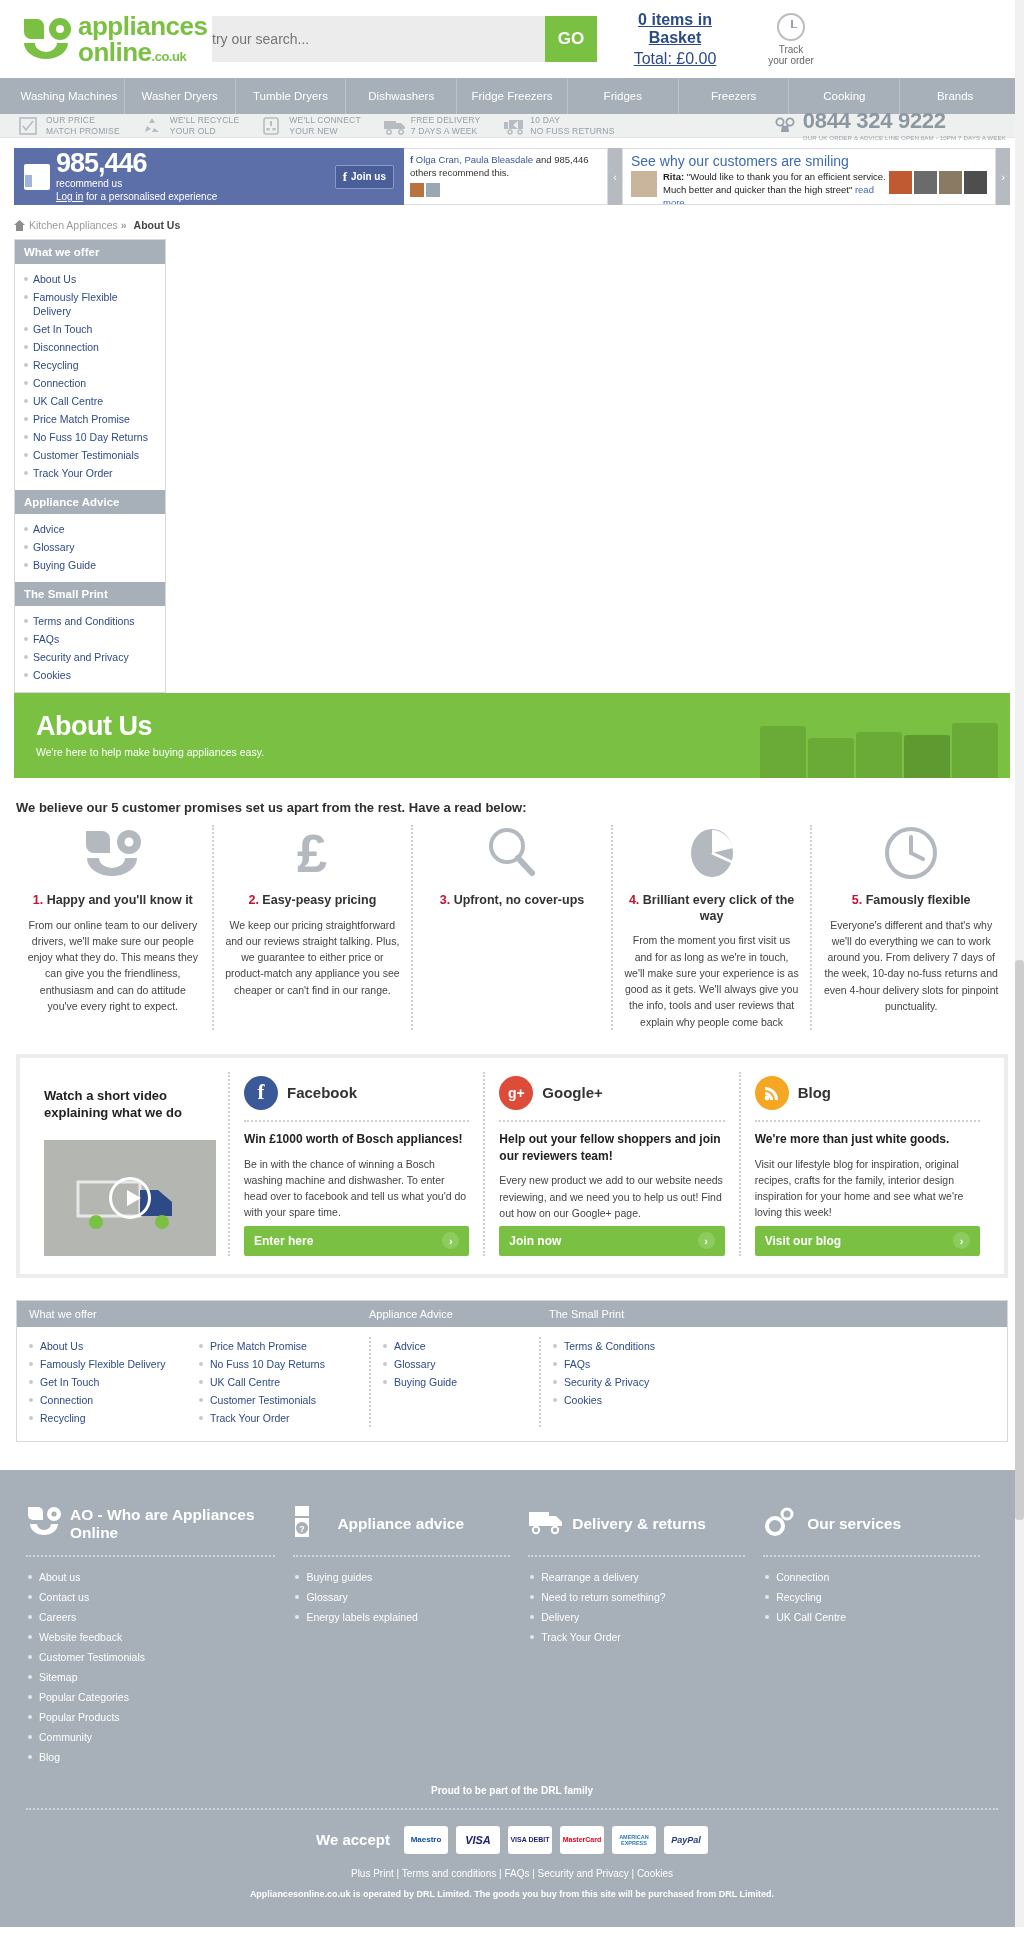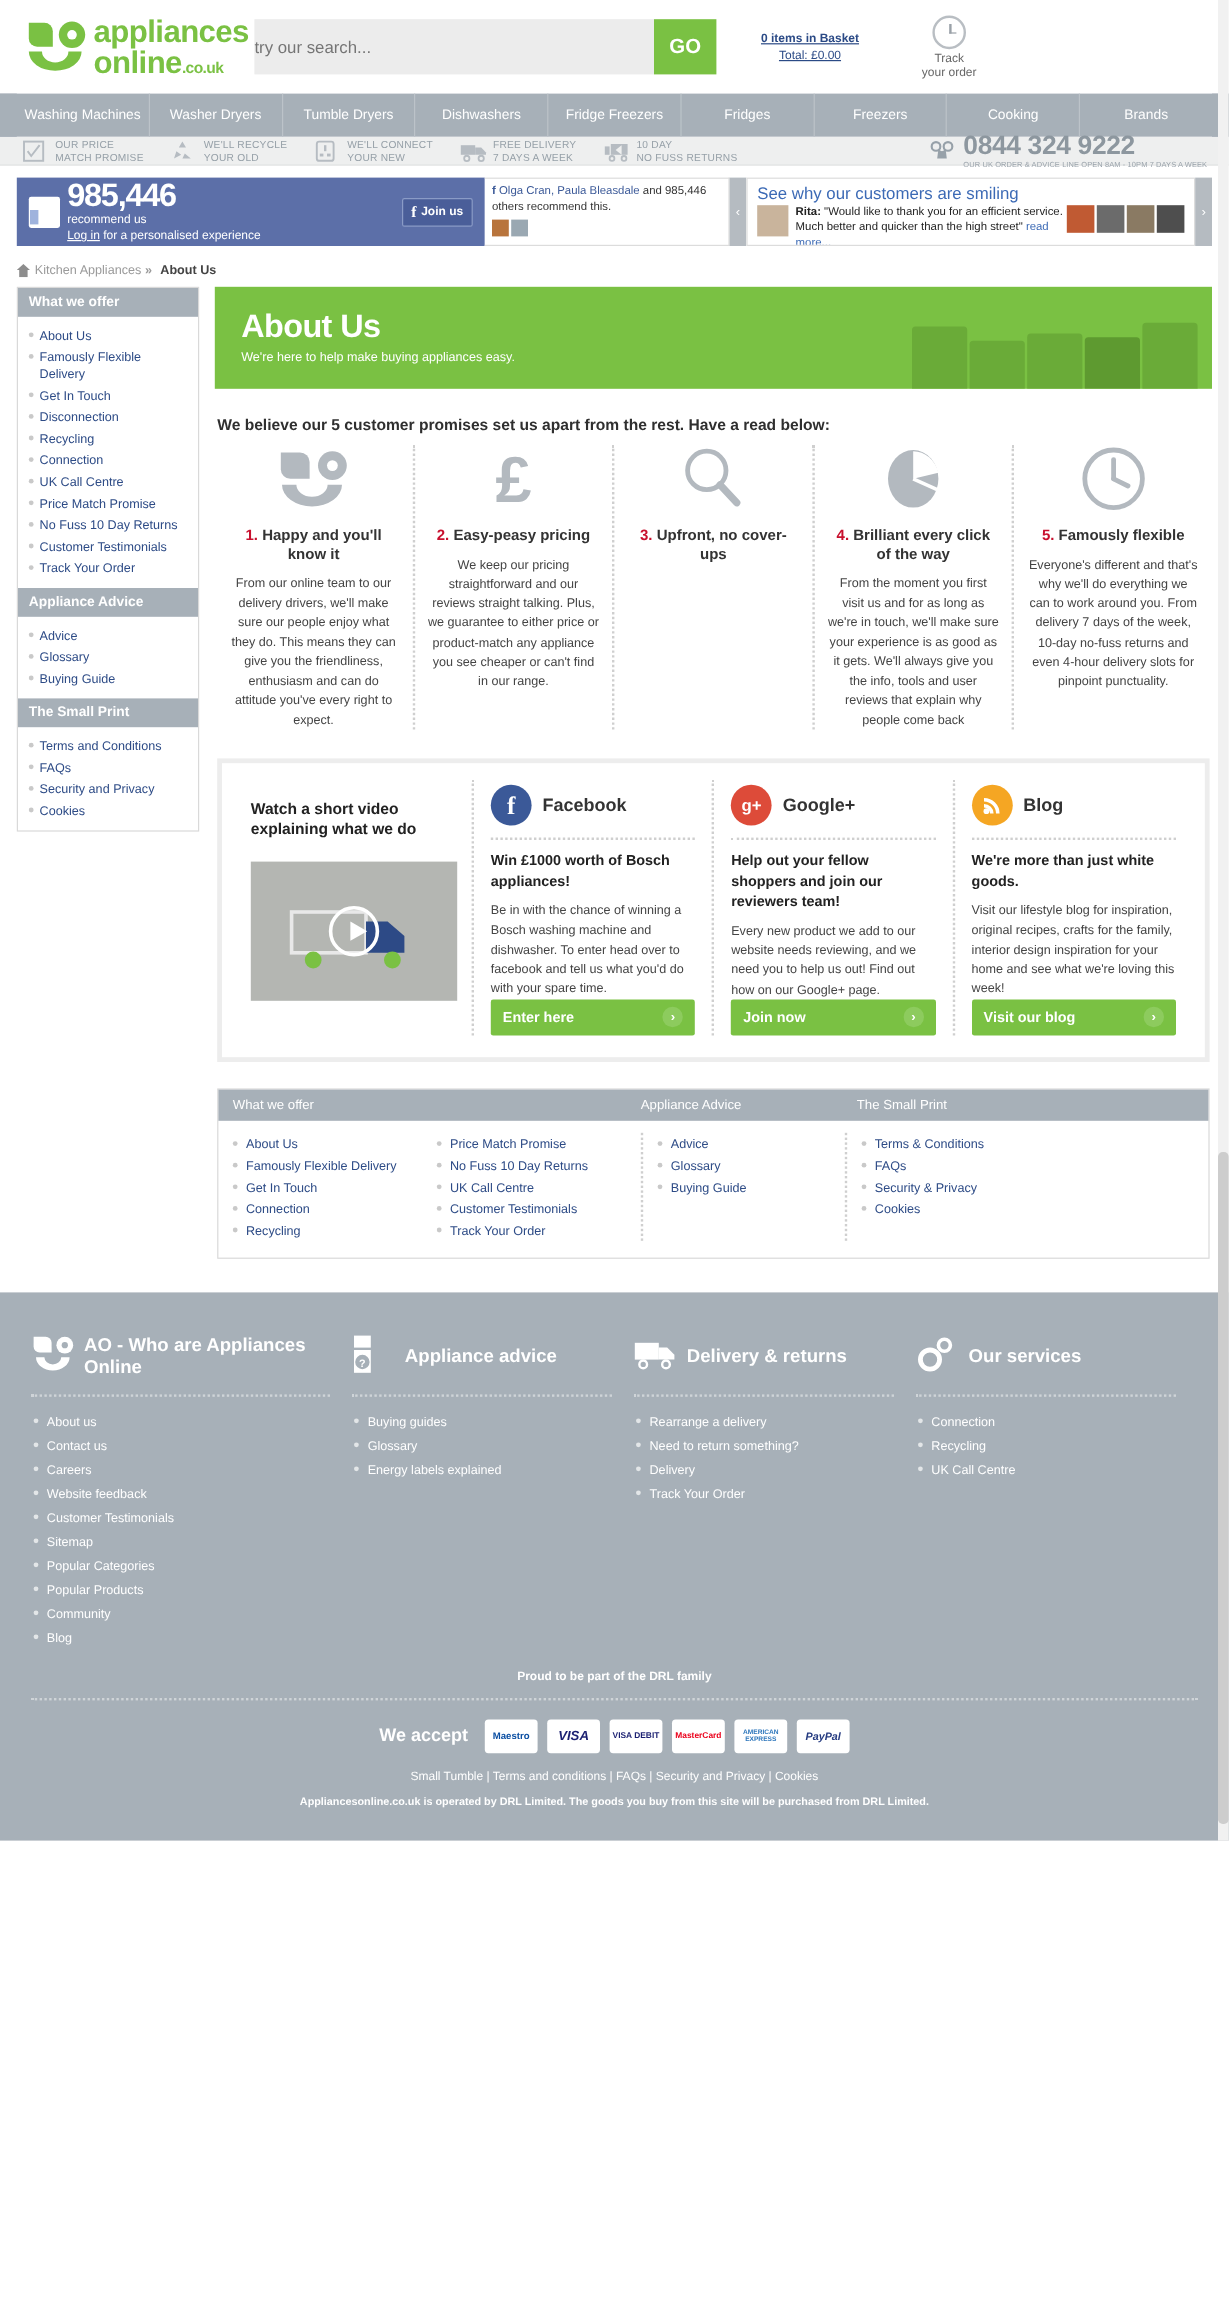--- a/index.html
+++ b/index.html
@@ -19,21 +19,21 @@
   .logo { display:flex; align-items:center; width:176px; flex:none; }
   .logo-mark { width:56px; height:52px; position:relative; flex:none; }
   .logo-text { margin-left:4px; line-height:1.0; }
   .logo-text .l1, .logo-text .l2 { color:#7ac143; font-weight:bold; font-size:26px; letter-spacing:-0.5px; display:block; }
   .logo-text .l2 .dom { font-size:13px; }
   .searchwrap { flex:1; display:flex; margin-left:18px; margin-right:14px; height:46px; max-width:385px;}
   .search-input { flex:1; border:none; background:#ececec; padding:0 0; font-size:14px; color:#555;
                   font-family:"Liberation Sans", sans-serif; height:46px; }
   .go-btn { width:52px; height:46px; background:#7ac143; color:#fff; border:none; font-weight:bold;
             font-size:17px; cursor:pointer; font-family:"Liberation Sans", sans-serif; }
-  .basket { width:128px; text-align:center; font-size:10px; flex:none; }
+  .basket { width:128px; text-align:center; font-size:16px; flex:none; }
   .basket a { color:#2b4a86; text-decoration:underline; display:block; margin:3px 0; font-weight:bold; }
   .basket a.total { font-weight:normal; }
   .track { width:84px; text-align:center; font-size:10px; color:#666; flex:none; margin-left:10px;}
   .track .clock { width:28px;height:28px;border:2px solid #b9bec3;border-radius:50%; margin:0 auto 3px; position:relative;}
   .track .clock:before{content:'';position:absolute;left:50%;top:5px;width:1.5px;height:8px;background:#9aa1a8;}
   .track .clock:after{content:'';position:absolute;left:50%;top:12px;width:6px;height:1.5px;background:#9aa1a8;}
 
   
   .nav { display:flex; background:#a7b0b8; height:36px; }
   .nav .spacer { width:14px; flex:none; background:#a7b0b8; }
@@ -79,21 +79,21 @@
   .testi .thumbs i { width:23px;height:23px;display:block;}
 
   
   .crumb { padding:6px 14px 8px 14px; font-size:10.5px; color:#8d8d8d; display:flex; align-items:center; }
   .crumb .home { width:11px;height:11px;margin-right:4px; color:#8d8d8d;}
   .crumb a { color:#9a9a9a; text-decoration:none; }
   .crumb .cur { color:#444; font-weight:bold; margin-left:4px; }
   .crumb .sep { margin:0 3px; color:#9a9a9a; font-weight:bold;}
 
   
-  .main { display:flex; padding:0 14px 0 14px; align-items:flex-start; }
+  .main { display:flex; padding:0 14px 0 14px; align-items:flex-start;flex-direction:column; }
   .side { width:152px; flex:none; border:1px solid #d9d9d9; background:#fff; margin-right:13px;}
   .side h4 { background:#a7b0b8; color:#fff; font-size:11.5px; padding:6px 9px; font-weight:bold; }
   .side ul { list-style:none; padding:6px 0 8px 0; }
   .side li { padding:2px 9px 2px 18px; position:relative; }
   .side li:before { content:''; position:absolute; left:9px; top:7px; width:4px; height:4px;
                     border-radius:50%; background:#c9c9c9;}
   .side li a { color:#2d4b86; text-decoration:none; font-size:10.5px; }
 
   .content { flex:1; }
 
@@ -656,21 +656,21 @@
       <span class="lbl">We accept</span>
       <span class="card" style="color:#0a4ea2">Maestro</span>
       <span class="card" style="color:#1a1f71;font-size:11px;font-style:italic">VISA</span>
       <span class="card" style="color:#1a1f71;font-size:7px">VISA DEBIT</span>
       <span class="card" style="color:#eb001b;font-size:7px">MasterCard</span>
       <span class="card" style="color:#2e77bc;font-size:5.5px;text-align:center;line-height:1.1">AMERICAN EXPRESS</span>
       <span class="card" style="color:#253b80;font-size:9px;font-style:italic">PayPal</span>
     </div>
 
     <div class="legal">
-      <a href="#">Small Tumble</a> |
+      <a href="#">Plus Print</a> |
       <a href="#">Terms and conditions</a> |
       <a href="#">FAQs</a> |
       <a href="#">Security and Privacy</a> |
       <a href="#">Cookies</a>
     </div>
     <div class="copyright">Appliancesonline.co.uk is operated by DRL Limited. The goods you buy from this site will be purchased from DRL Limited.</div>
   </div>
 
   <div class="sbar">
       <i></i>

